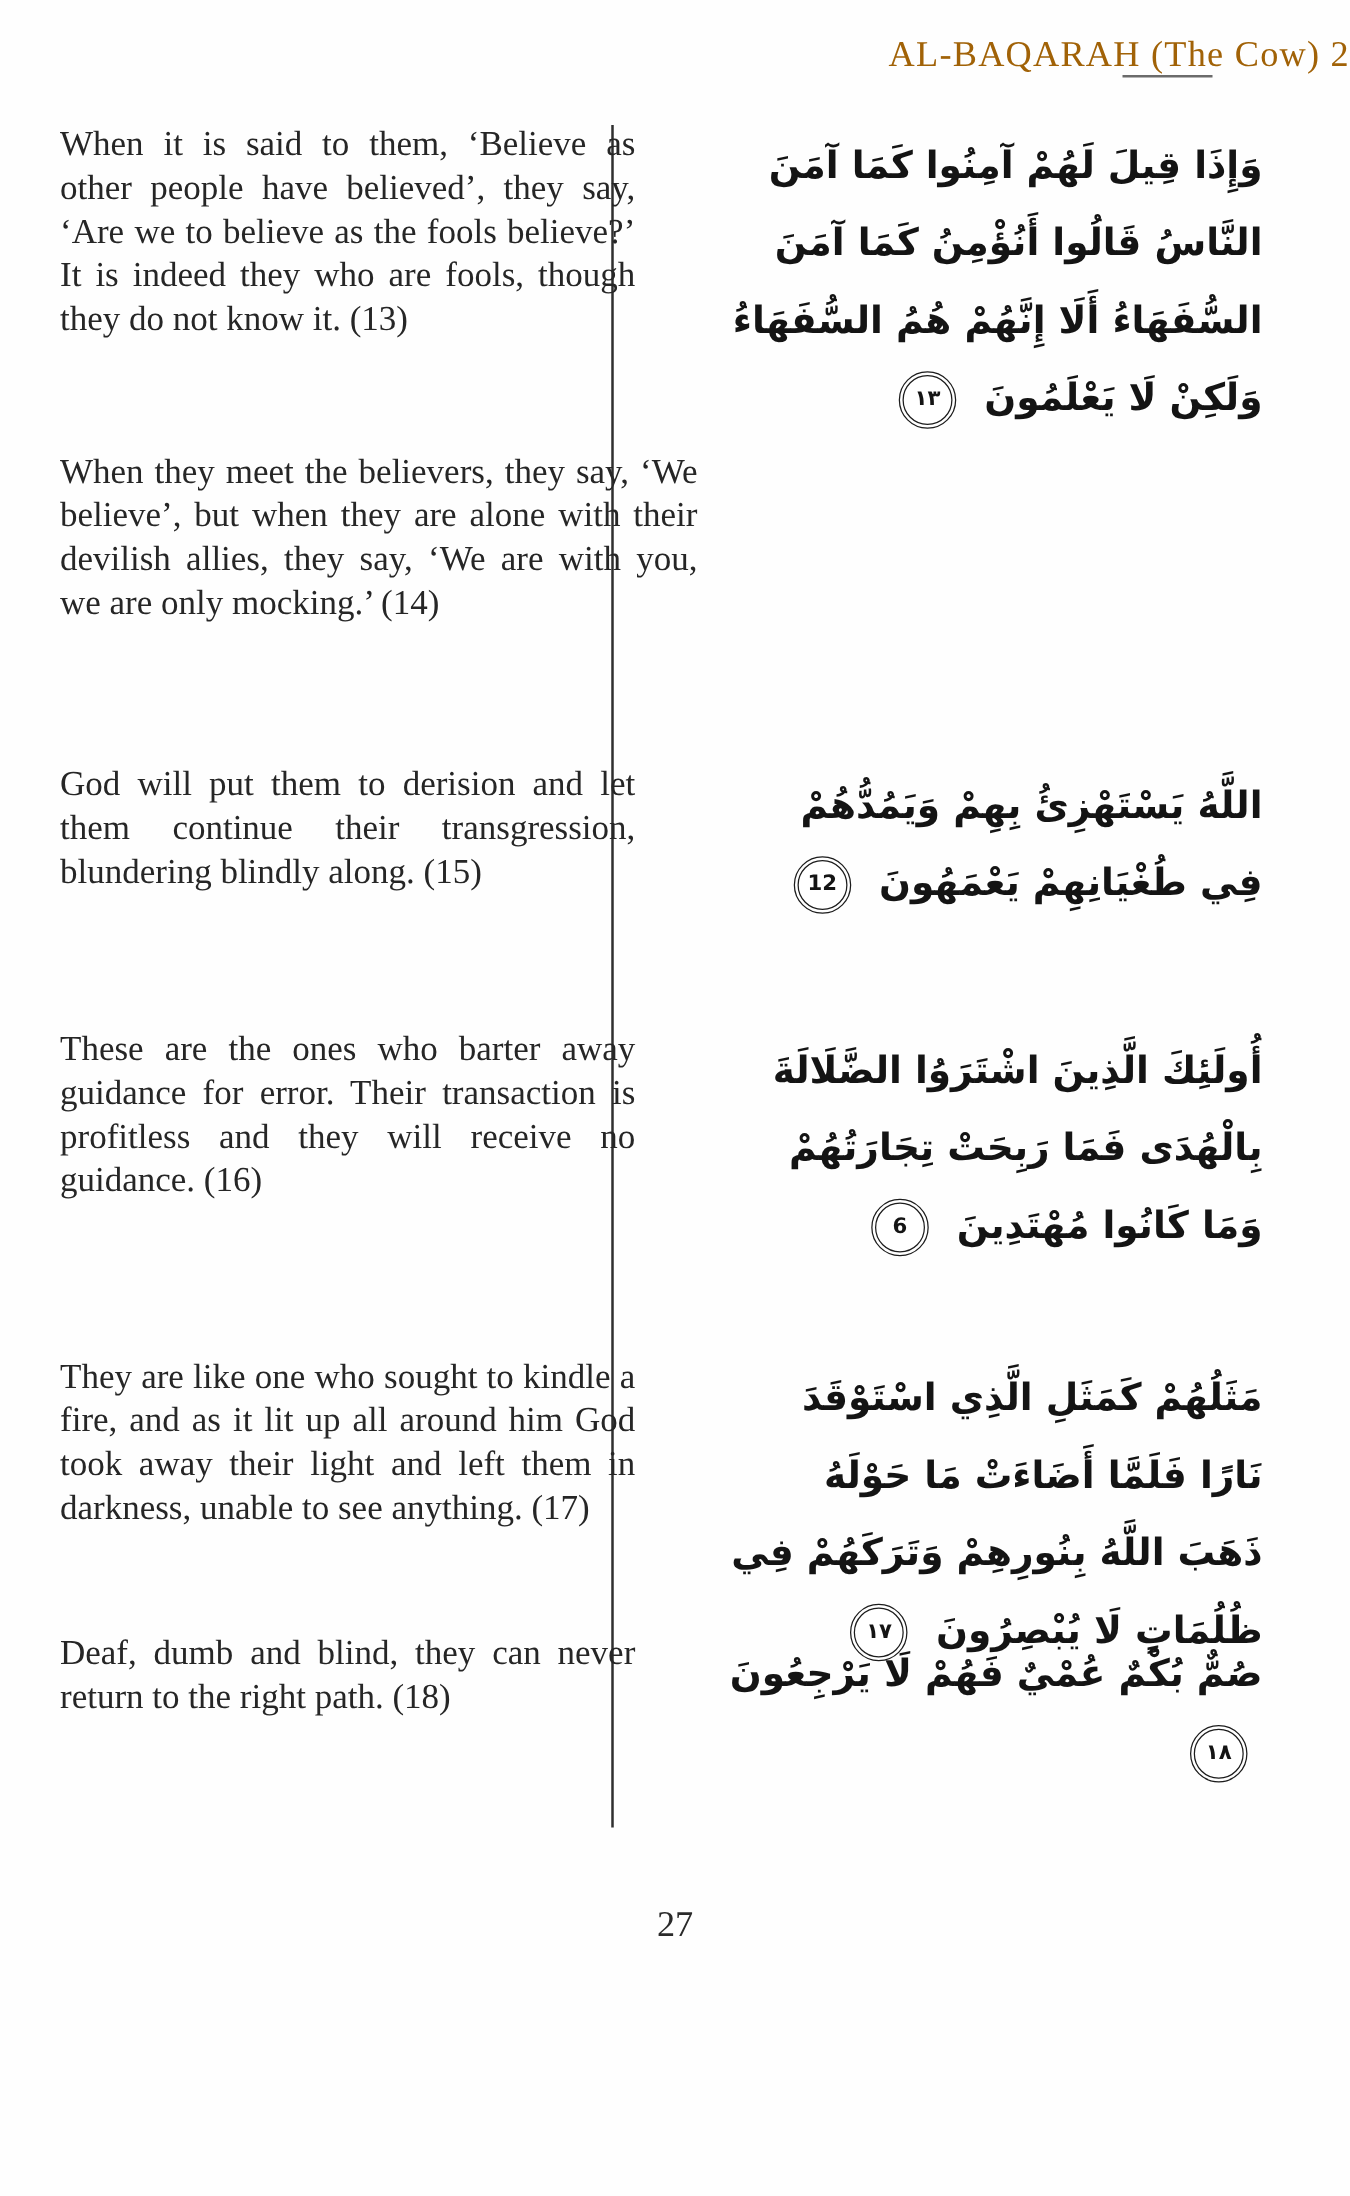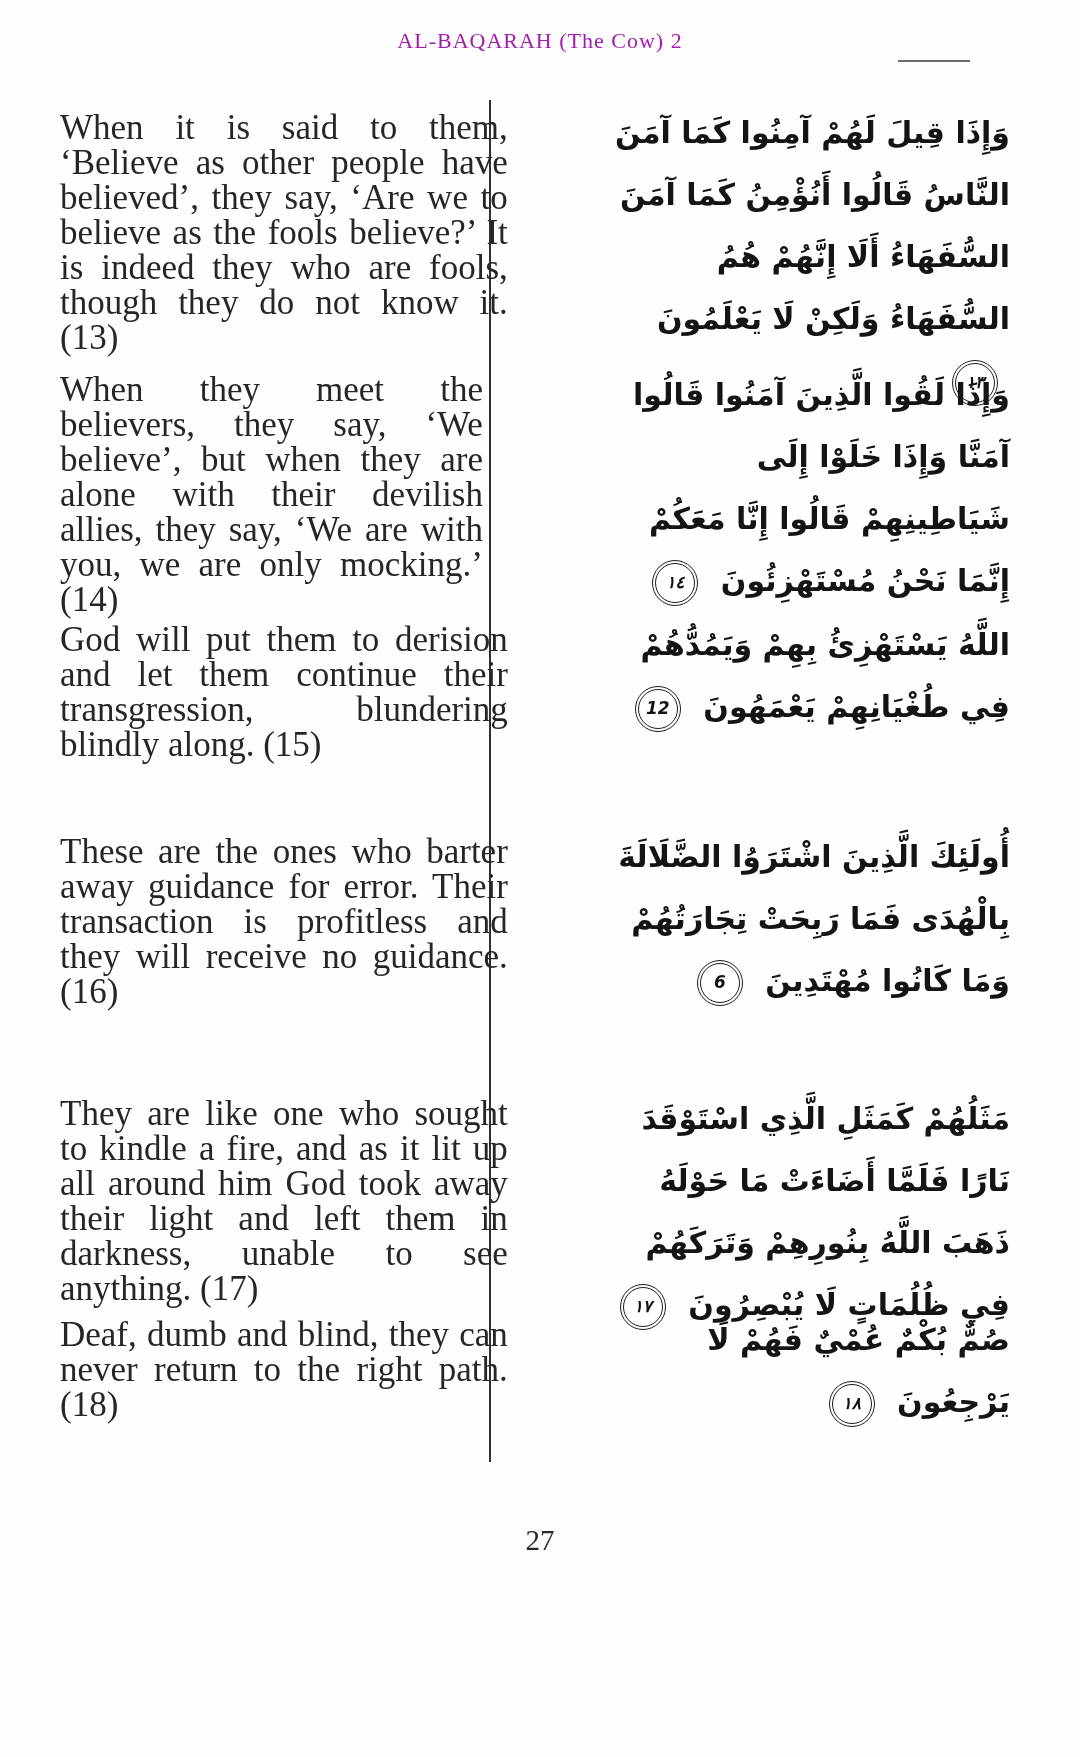--- a/index.html
+++ b/index.html
@@ -15,24 +15,24 @@
     background: #fefefe;
     overflow: hidden;
     font-family: "Liberation Serif", serif;
     color: #222;
   }
   .running-header {
     position: absolute;
     top: 28px;
     left: 0;
     width: 100%;
-    text-align: center;
-    font-size: 22px;
+    text-align: right;
+    font-size: 29px;
     letter-spacing: 1px;
-    color: #a21caf;
+    color: #a16207;
   }
   .header-artifact {
     position: absolute;
     top: 60px;
     left: 898px;
     width: 72px;
     height: 2px;
     background: #6b6b6b;
   }
   .divider {
@@ -46,23 +46,23 @@
   .verse-row {
     position: absolute;
     left: 0;
     width: 1080px;
     display: flex;
     align-items: flex-start;
   }
   .english {
     box-sizing: border-box;
     width: 586px;
-    margin: 12px;
+    margin: 0;
     padding: 0 28px 0 48px;
-    font-size: 35px;
+    font-size: 28px;
     line-height: 35px;
     text-align: justify;
     color: #262626;
   }
   .arabic {
     box-sizing: border-box;
     width: 590px;
     margin: 0;
     padding: 4px 70px 0 46px;
     direction: rtl;
@@ -80,21 +80,20 @@
     width: 38px;
     height: 38px;
     margin: 0 12px;
     border: 4px double #1c1c1c;
     border-radius: 50%;
     font-size: 17px;
     line-height: 1;
     font-weight: 700;
     vertical-align: middle;
     background: #fff;
-    font-style: italic;
   }
   .vr-13 { top: 98px; }
   .vr-14 { top: 360px; gap: 48px; }
   .vr-15 { top: 610px; }
   .vr-16 { top: 822px; }
   .vr-17 { top: 1084px; }
   .vr-18 { top: 1305px; }
   .page-number {
     position: absolute;
     top: 1524px;
@@ -117,24 +116,20 @@
   <div class="verse-row vr-13">
     <p class="english">When it is said to them, ‘Believe as other people have believed’, they say, ‘Are we to believe as the fools believe?’ It is indeed they who are fools, though they do not know it. (13)</p>
     <p class="arabic">
       <span>وَإِذَا قِيلَ لَهُمْ آمِنُوا كَمَا آمَنَ النَّاسُ قَالُوا أَنُؤْمِنُ كَمَا آمَنَ السُّفَهَاءُ أَلَا إِنَّهُمْ هُمُ السُّفَهَاءُ وَلَكِنْ لَا يَعْلَمُونَ</span>
       <span class="medallion">١٣</span>
     </p>
   </div>
 
   <div class="verse-row vr-14">
     <p class="english">When they meet the believers, they say, ‘We believe’, but when they are alone with their devilish allies, they say, ‘We are with you, we are only mocking.’ (14)</p>
-    <p class="arabic">
-      <span>وَإِذَا لَقُوا الَّذِينَ آمَنُوا قَالُوا آمَنَّا وَإِذَا خَلَوْا إِلَى شَيَاطِينِهِمْ قَالُوا إِنَّا مَعَكُمْ إِنَّمَا نَحْنُ مُسْتَهْزِئُونَ</span>
-      <span class="medallion">١٤</span>
-    </p>
   </div>
 
   <div class="verse-row vr-15">
     <p class="english">God will put them to derision and let them continue their transgression, blundering blindly along. (15)</p>
     <p class="arabic">
       <span>اللَّهُ يَسْتَهْزِئُ بِهِمْ وَيَمُدُّهُمْ فِي طُغْيَانِهِمْ يَعْمَهُونَ</span>
       <span class="medallion">12</span>
     </p>
   </div>
 

